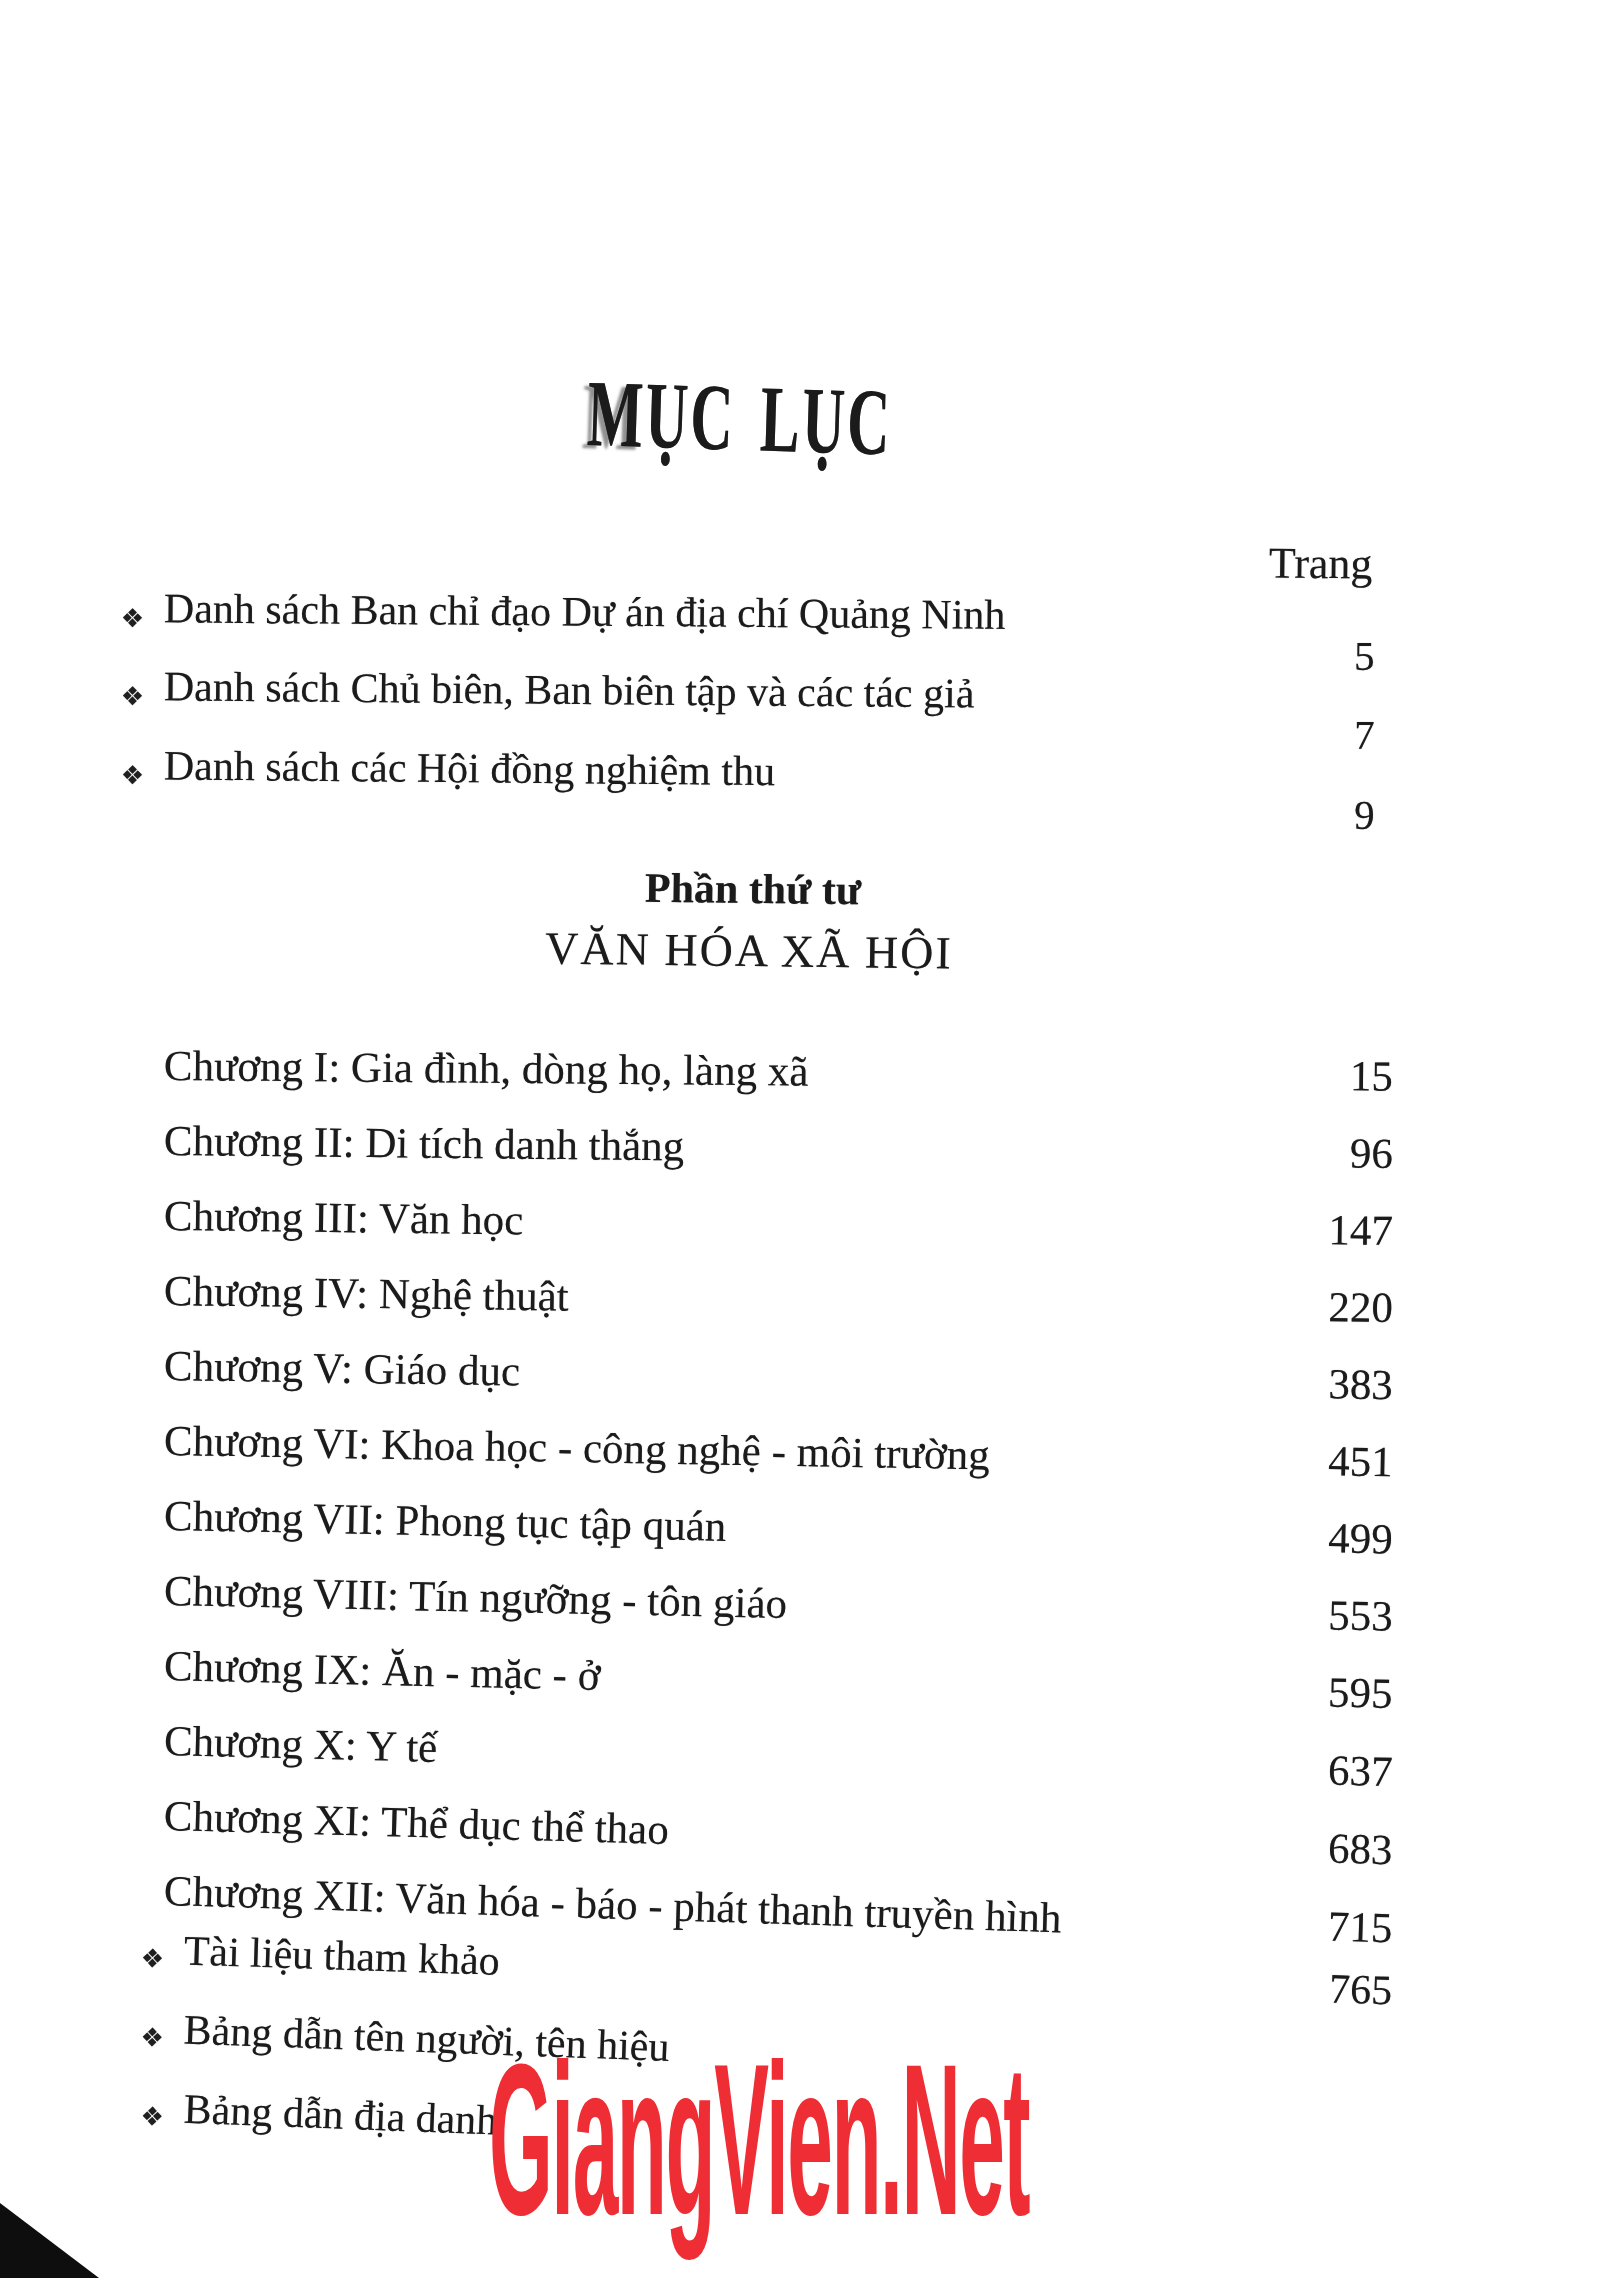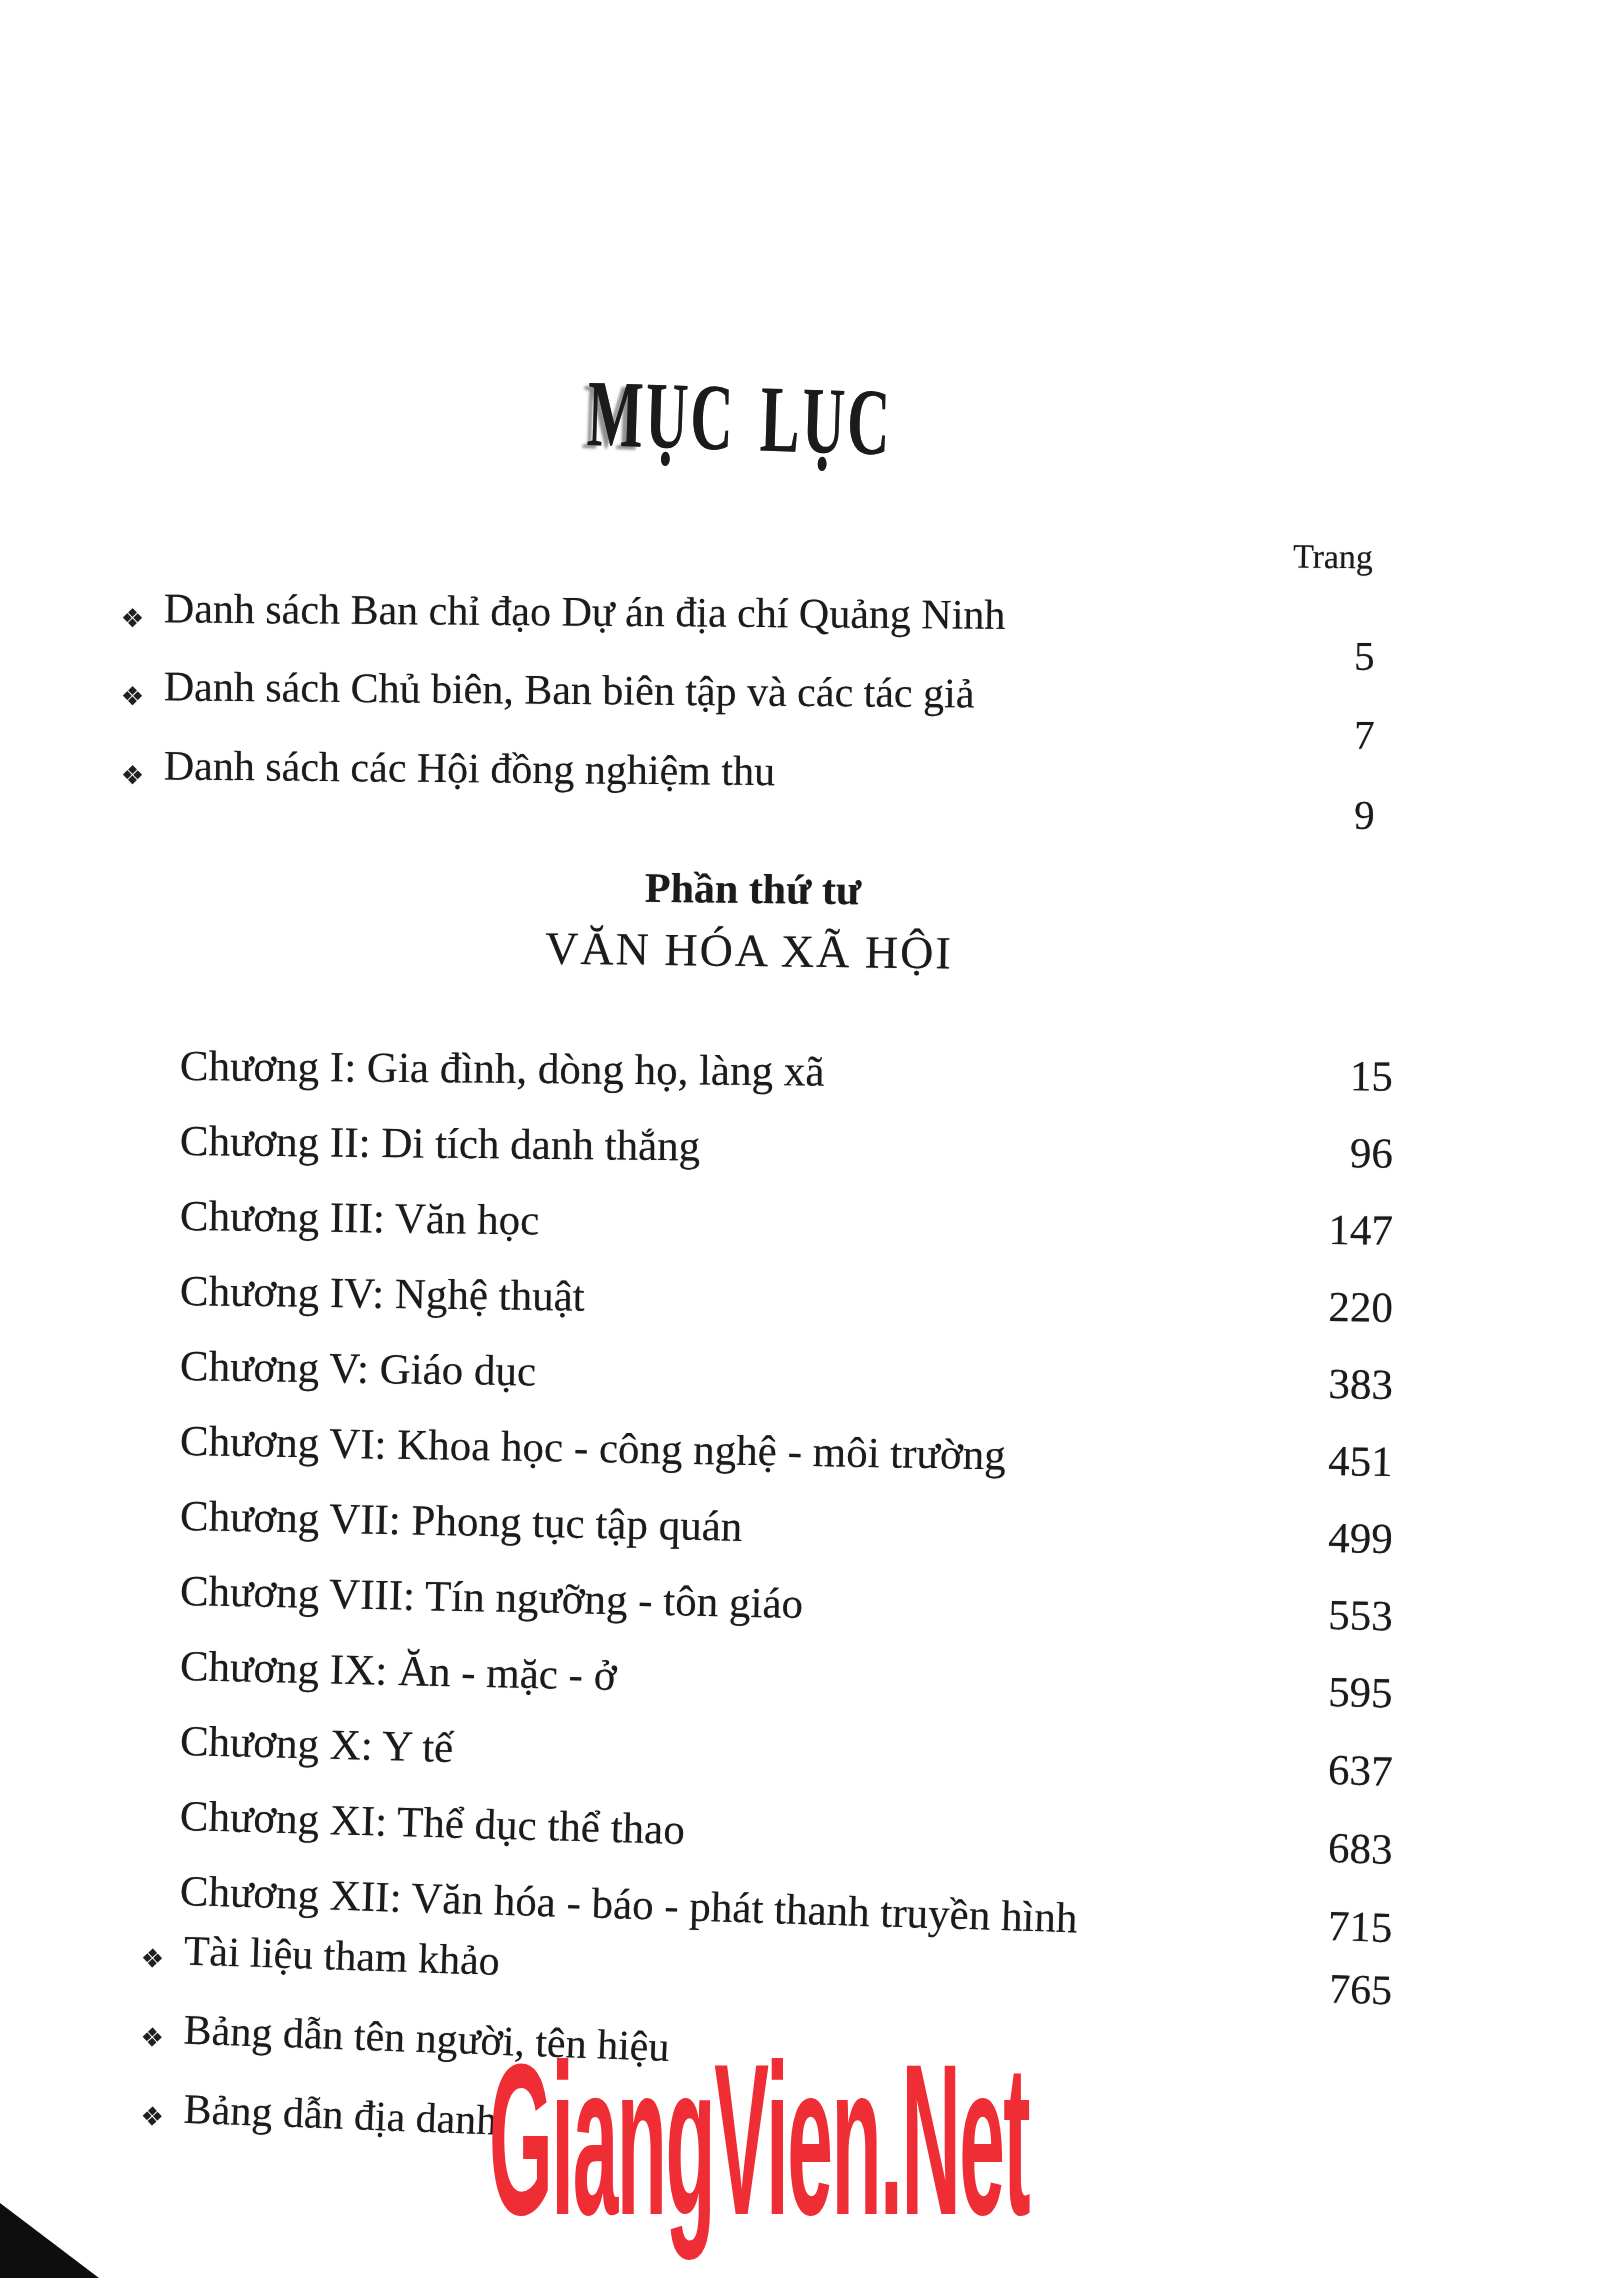--- a/index.html
+++ b/index.html
@@ -23,21 +23,21 @@
     transform: rotate(1.8deg) scaleX(0.62);
     transform-origin: left top;
   }
   .doc-title::first-letter {
     text-shadow: -7.9px 3.3px 3.3px rgba(35,35,35,.5), 0 0 0.8px rgba(25,25,25,.55);
   }
 
   
   .trang-header {
     position: absolute; top: 538px; right: 249px;
-    font-size: 34px; white-space: nowrap;
+    font-size: 44px; white-space: nowrap;
     transform: rotate(0.6deg);
   }
 
   
   .front-row {
     position: absolute; left: 121px; right: 247px;
     display: flex; justify-content: space-between; align-items: flex-start;
     font-size: 42px; white-space: nowrap;
     transform-origin: left center;
   }
@@ -58,21 +58,21 @@
     text-align: center; font-weight: bold; font-size: 42px;
     transform: translateX(-58px) rotate(0.7deg); white-space: nowrap;
   }
   .part-title {
     position: absolute; top: 924px; left: 0; width: 100%;
     text-align: center; font-size: 46px; letter-spacing: 2px;
     transform: translateX(-62px) rotate(0.7deg); white-space: nowrap;
   }
 
   
-  .chapters { position: absolute; top: 1028px; left: 180px; right: 229px; }
+  .chapters { position: absolute; top: 1028px; left: 164px; right: 229px; }
   .chapter-row {
     height: 75px; display: flex; justify-content: space-between;
     align-items: center; font-size: 43px; white-space: nowrap;
     transform-origin: left center;
   }
   .chapter-row:nth-child(1)  { transform: rotate(0.50deg); }
   .chapter-row:nth-child(2)  { transform: rotate(0.60deg); }
   .chapter-row:nth-child(3)  { transform: rotate(0.70deg); }
   .chapter-row:nth-child(4)  { transform: rotate(0.80deg); }
   .chapter-row:nth-child(5)  { transform: rotate(0.90deg); }

